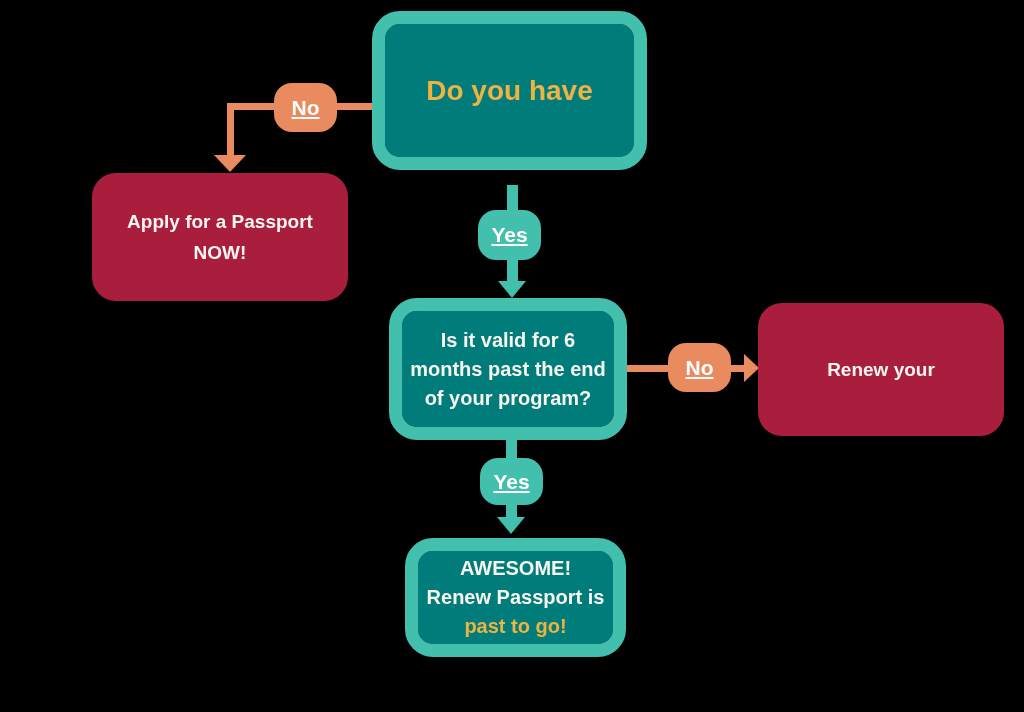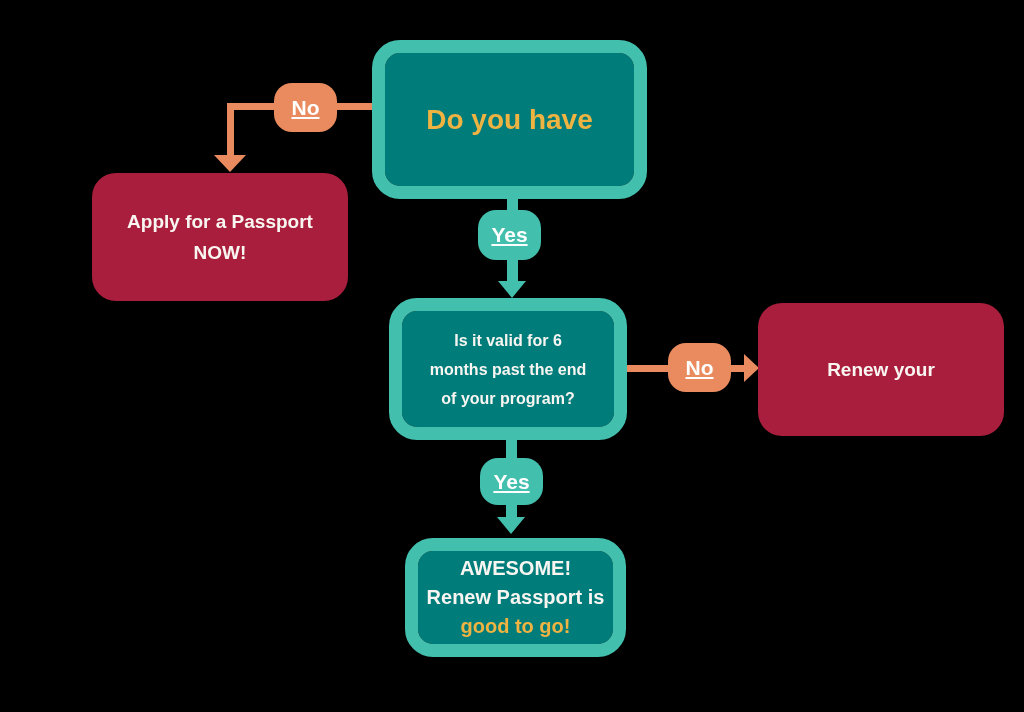--- a/index.html
+++ b/index.html
@@ -32,21 +32,21 @@
     background-clip: padding-box;
     border: 13px solid var(--teal-light, #43BFAD);
     border-radius: 28px;
   }
   .node.action {
     background: var(--crimson, #A91E3D);
     border-radius: 24px;
     color: var(--text-light, #F9F6F2);
   }
   .q1-text  { color: var(--gold, #EFB342); font-size:28px; line-height:39px; }
-  .q2-text  { color: var(--text-light, #F9F6F2); font-size:16px; line-height:29px; }
+  .q2-text  { color: var(--text-light, #F9F6F2); font-size:20px; line-height:29px; }
   .act-text { font-size:19px; line-height:31px; }
   .aw-text  { color: var(--text-light, #F9F6F2); font-size:20px; line-height:29px; }
   .gold-line { color: var(--gold, #EFB342); }
 
   
   .badge {
     position:absolute; display:flex; align-items:center; justify-content:center;
     border-radius:18px; color:#FFFFFF; font-size:21px;text-decoration:underline;
   }
   .badge.orange { background: var(--orange, #E98B5E); }
@@ -63,21 +63,21 @@
 
   <div class="line teal" style="left:507px; top:185px; width:11px; height:98px;"></div>
   <div class="arr down-teal" style="left:498px; top:281px;"></div>
 
   <div class="line orange" style="left:627px; top:365px; width:120px; height:7px;"></div>
   <div class="arr right-orange" style="left:744px; top:354px;"></div>
 
   <div class="line teal" style="left:506px; top:438px; width:11px; height:80px;"></div>
   <div class="arr down-teal" style="left:497px; top:517px;"></div>
 
-  <div class="node question" style="left:372px; top:40px; width:275px; height:159px;">
+  <div class="node question" style="left:372px; top:11px; width:275px; height:159px;">
     <div class="q1-text">Do you have</div>
   </div>
 
   <div class="badge orange" style="left:274px; top:83px; width:63px; height:49px;">
     <span>No</span>
   </div>
 
   <div class="node action" style="left:92px; top:173px; width:256px; height:128px;">
     <div class="act-text">Apply for a Passport</div>
     <div class="act-text">NOW!</div>
@@ -101,16 +101,16 @@
     <div class="act-text">Renew your</div>
   </div>
 
   <div class="badge teal" style="left:480px; top:458px; width:63px; height:47px;">
     <span>Yes</span>
   </div>
 
   <div class="node question" style="left:405px; top:538px; width:221px; height:119px;">
     <div class="aw-text">AWESOME!</div>
     <div class="aw-text">Renew Passport is</div>
-    <div class="aw-text gold-line">good to go!</div>
+    <div class="aw-text gold-line">past to go!</div>
   </div>
 
 </div>
 
 </body></html>

